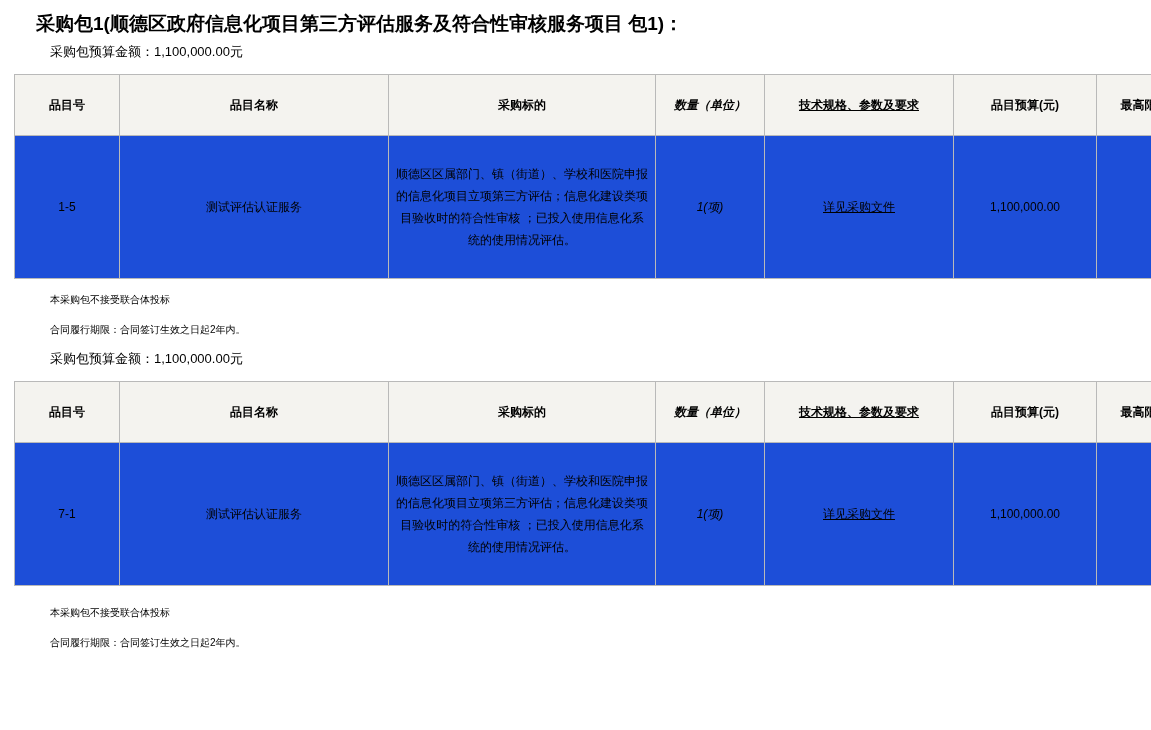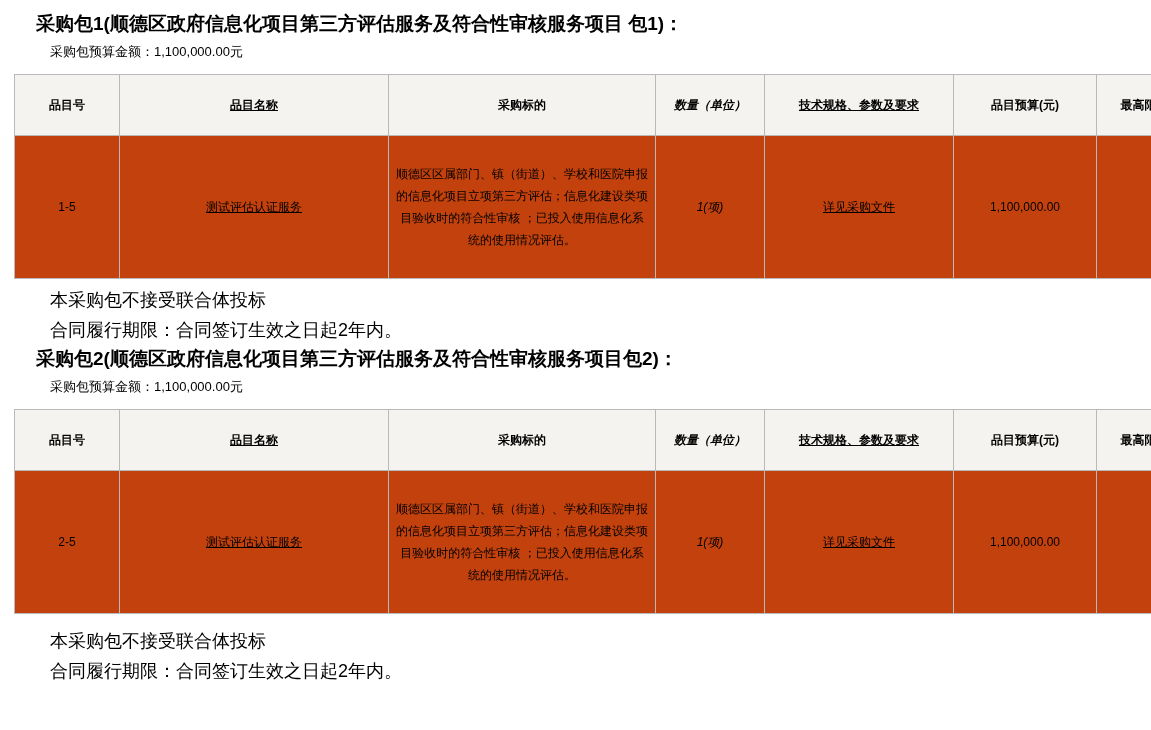--- a/index.html
+++ b/index.html
@@ -27,21 +27,21 @@
     color: #000;
     font-weight: bold;
   }
   .pkg-budget {
     font-size: 13px;
     line-height: 20px;
     padding: 4px 0 8px 36px;
     color: #000;
   }
   .note {
-    font-size: 18px;
+    font-size: 10px;
     line-height: 20px;
     padding: 5px 0 5px 36px;
     color: #000;
   }
   table.items {
     border-collapse: collapse;
     width: 1123px;
     margin: 4px 0 6px 0;
     table-layout: fixed;
   }
@@ -53,31 +53,31 @@
     vertical-align: middle;
     text-align: center;
     line-height: 22px;
   }
   table.items thead th {
     background: #f4f3ef;
     font-weight: bold;
     height: 48px;
   }
   table.items tbody td {
-    background: #c2410c;
+    background: #1d4ed8;
     height: 130px;
     margin-top: 12px;
   }
   td.subject-cell {
     text-align: center;
     line-height: 24px;
     padding: 8px 14px;
   }
   .col-1 { width: 92px; }
-  .col-2 { width: 256px; text-decoration: underline; }
+  .col-2 { width: 256px; }
   .col-3 { width: 254px; }
   .col-4 { width: 96px; font-style: italic; }
   .col-5 { width: 176px; text-decoration: underline; }
   .col-6 { width: 130px; }
   .col-7 { width: 119px; }
   .spacer-sm { height: 6px; }
 </style>
 </head>
 <body>
 
@@ -107,38 +107,37 @@
         <td class="col-5">详见采购文件</td>
         <td class="col-6">1,100,000.00</td>
         <td class="col-7">-</td>
       </tr>
     </tbody>
   </table>
 
   <div class="note">本采购包不接受联合体投标</div>
   <div class="note">合同履行期限：合同签订生效之日起2年内。</div>
 
-  <div class="pkg-title">采购包2(顺德区政府信息化项目第三方评估服务及符合性审核服务项目包2)：</div>
   <div class="pkg-budget">采购包预算金额：1,100,000.00元</div>
 
   <table class="items">
     <thead>
       <tr>
         <th class="col-1">品目号</th>
         <th class="col-2">品目名称</th>
         <th class="col-3">采购标的</th>
         <th class="col-4">数量（单位）</th>
         <th class="col-5">技术规格、参数及要求</th>
         <th class="col-6">品目预算(元)</th>
         <th class="col-7">最高限价（元）</th>
       </tr>
     </thead>
     <tbody>
       <tr>
-        <td class="col-1">2-5</td>
+        <td class="col-1">7-1</td>
         <td class="col-2">测试评估认证服务</td>
         <td class="col-3 subject-cell">顺德区区属部门、镇（街道）、学校和医院申报的信息化项目立项第三方评估；信息化建设类项目验收时的符合性审核 ；已投入使用信息化系统的使用情况评估。</td>
         <td class="col-4">1(项)</td>
         <td class="col-5">详见采购文件</td>
         <td class="col-6">1,100,000.00</td>
         <td class="col-7">-</td>
       </tr>
     </tbody>
   </table>
 

